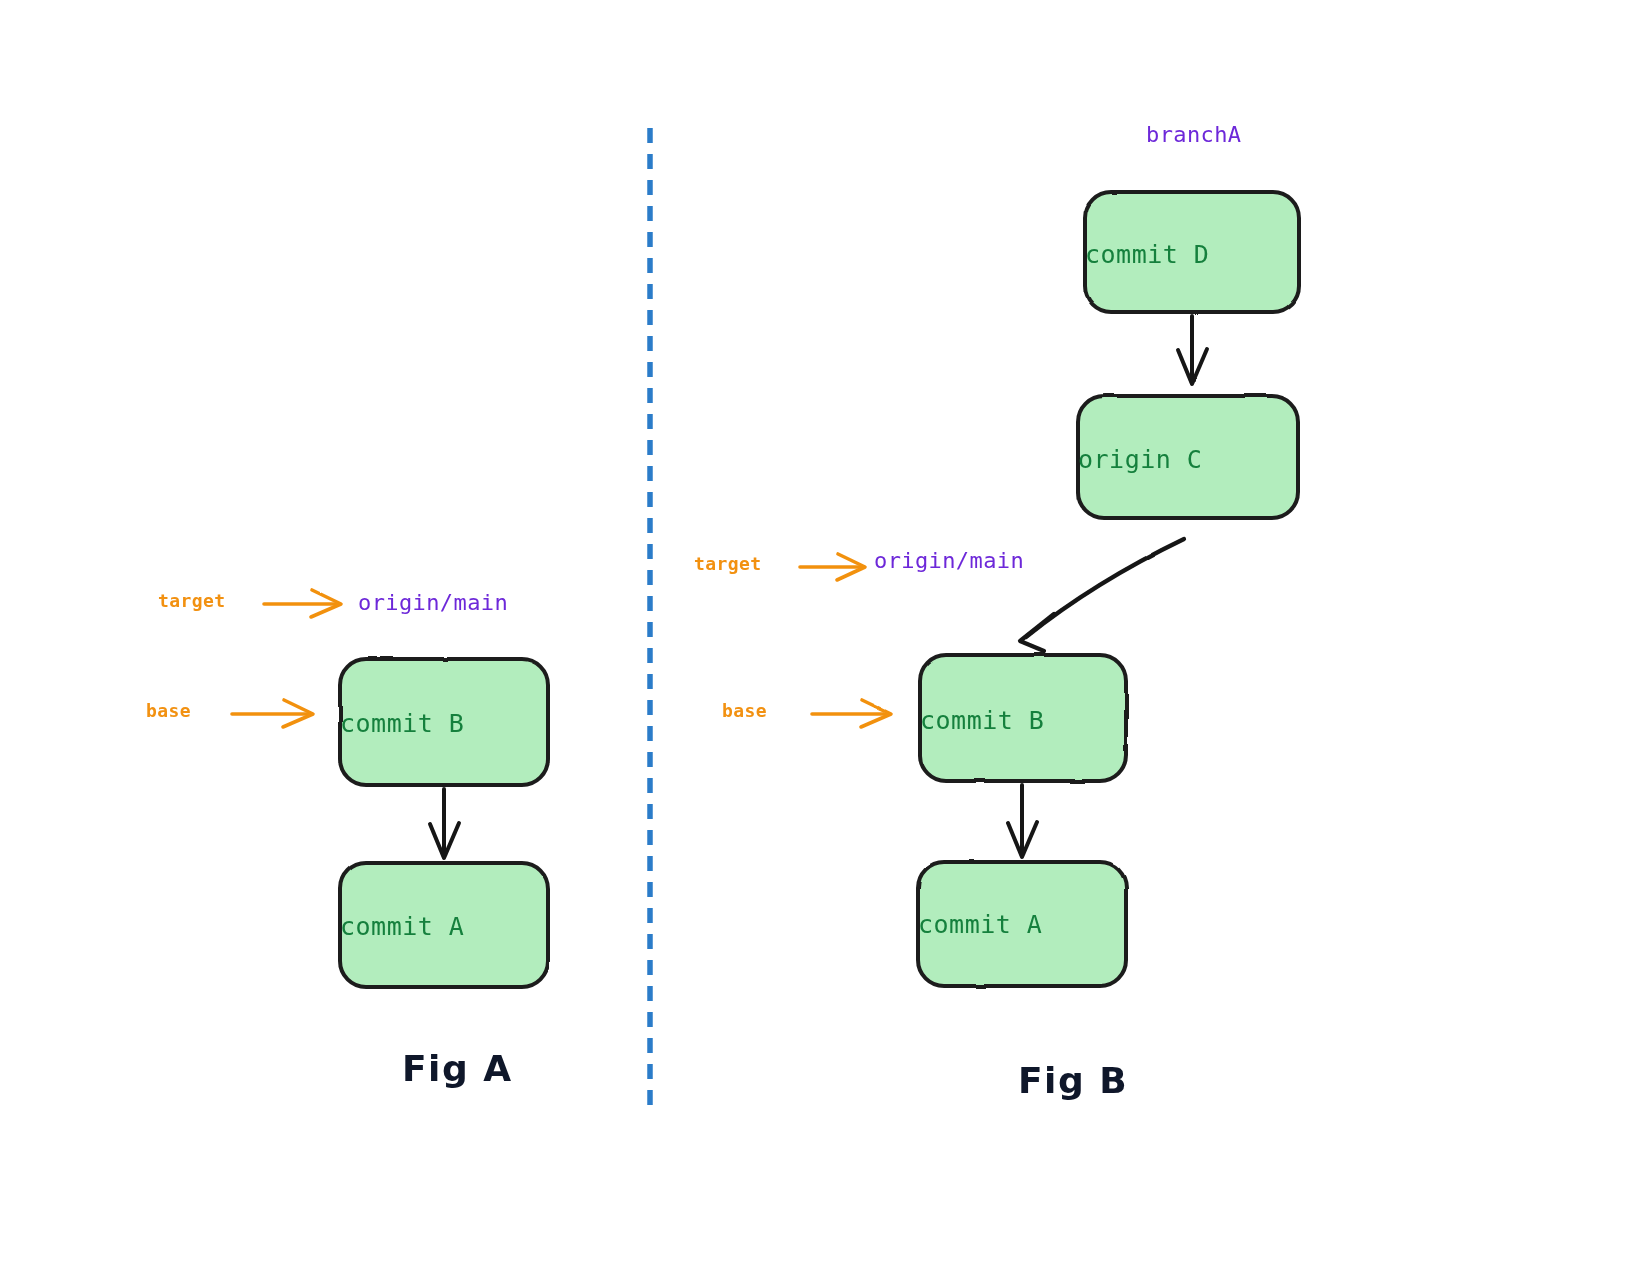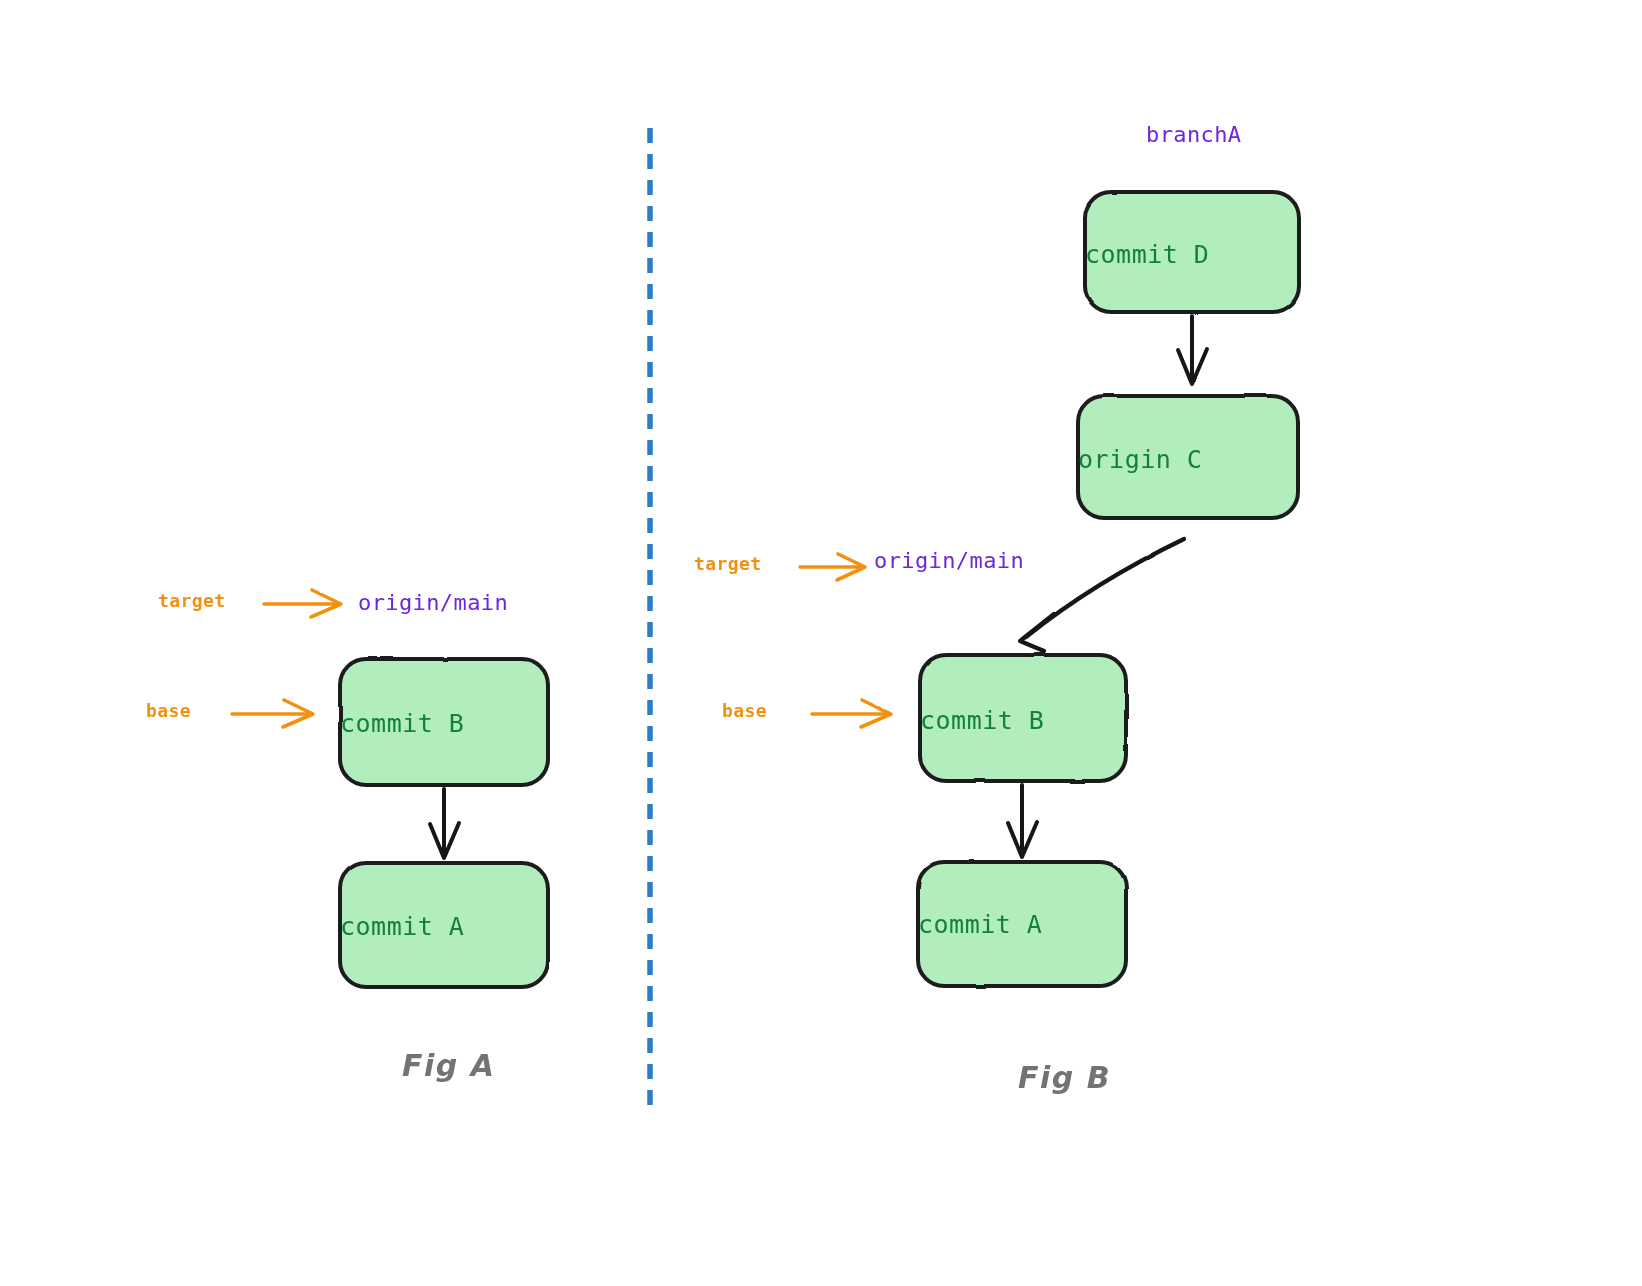--- a/index.html
+++ b/index.html
@@ -49,24 +49,23 @@
     font-family: "DejaVu Sans Mono", monospace;
     font-size: 18px;
     color: #f29111;
     letter-spacing: 0.4px;
     white-space: nowrap;
     font-weight: 600;
   }
   .fig-caption {
     position: absolute;
     font-family: "DejaVu Sans", sans-serif;
-    font-size: 30px;
-    font-style: italic;
+    font-size: 36px;
     font-weight: 700;
-    color: #737373;
+    color: #0f172a;
     letter-spacing: 1.5px;
     white-space: nowrap;
   }
 </style>
 </head>
 <body>
 
 <div id="canvas">
 
   <svg id="vector-layer" viewBox="0 0 1642 1286">

